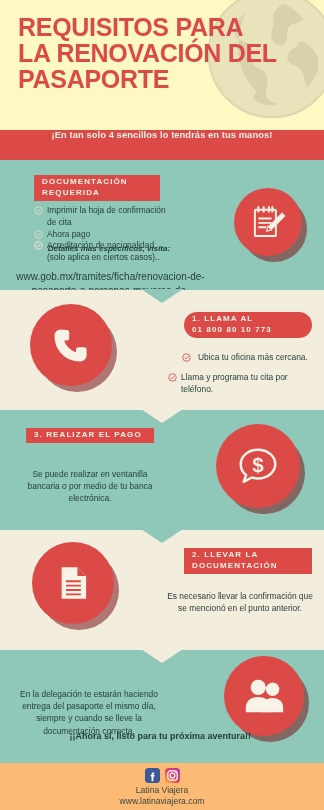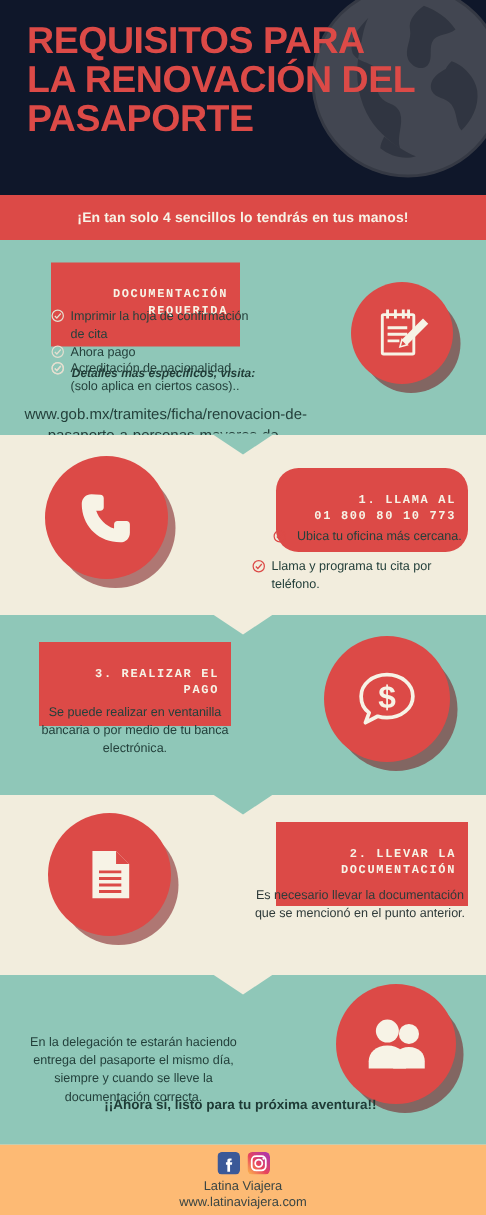--- a/index.html
+++ b/index.html
@@ -6,42 +6,42 @@
   html, body {
     width: 324px; height: 810px;
     font-family: "Liberation Sans", sans-serif;
     background: #F2EDDD;
     overflow: hidden;
   }
   .page { position: relative; width: 324px; height: 810px; overflow: hidden; }
 
   
   .header {
-    position: relative; height: 130px; background: #0f172a; overflow: hidden;
+    position: relative; height: 130px; background: #fef9c3; overflow: hidden;
   }
   .globe {
     position: absolute; right: -14px; top: -12px;
     width: 132px; height: 132px; opacity: .30;
   }
   .title {
     position: relative; z-index: 2;
     padding: 14px 0 0 18px;
     color: #DC4A47;
     font-weight: bold;
     font-size: 25px; line-height: 1.04;
     letter-spacing: -0.3px;
     text-transform: uppercase;
     font-stretch: condensed;
   }
   .title div { white-space: nowrap; }
 
   
   .subbar {
     background: #DC4A47; height: 30px;
-    display: flex; align-items: center; justify-content: center;
+    display: flex; justify-content: center;
   }
   .subbar span {
     color: #F7F3E6; font-size: 9.3px; font-weight: bold; letter-spacing: .1px;
   }
 
   
   .sec { position: relative; width: 100%; }
   .sec.teal { background: #8FC7B8; }
   .sec.cream { background: #F2EDDD; }
   
@@ -50,23 +50,22 @@
     width: 0; height: 0; border-left: 21px solid transparent;
     border-right: 21px solid transparent; z-index: 5;
   }
   .notch.teal { border-top: 14px solid #8FC7B8; }
   .notch.cream { border-top: 14px solid #F2EDDD; }
 
   
   .chip {
     background: #DC4A47; color: #F7F3E6;
     font-size: 8px; font-weight: bold; letter-spacing: 1.1px;
-    text-align: right; padding: 17px 8px; line-height: 1.35;
+    text-align: left; padding: 2px 8px; line-height: 1.35;
     text-transform: uppercase;
-    font-family: Liberation Mono, monospace;
   }
 
   
   .circle-wrap { position: relative; }
   .circle {
     position: relative; border-radius: 50%;
     background: #DC4A47; display: flex; align-items: center; justify-content: center;
     box-shadow: 6px 7px 0 -1px rgba(120,22,28,.55);
   }
 
@@ -291,21 +290,21 @@
             <path d="M16 22 h17 M16 27 h17 M16 32 h17 M16 37 h17"></path>
           </g>
         </svg>
       </div>
     </div>
 
     <div class="chip">
       <div>2. LLEVAR LA</div>
       <div>DOCUMENTACIÓN</div>
     </div>
-    <div class="body-txt d2txt">Es necesario llevar la documentación que se mencionó en el punto anterior.</div>
+    <div class="body-txt d2txt">Es necesario llevar la confirmación que se mencionó en el punto anterior.</div>
     <div class="notch cream"></div>
   </div>
 
   <div class="sec teal" id="sec-cita">
     <div class="body-txt citatxt tealtxt">En la delegación te estarán haciendo entrega del pasaporte el mismo día, siempre y cuando se lleve la documentación correcta.</div>
 
     <div class="circle-wrap">
       <div class="circle">
         <svg width="46" height="46" viewBox="0 0 48 48">
           <g fill="#F7F3E6">

